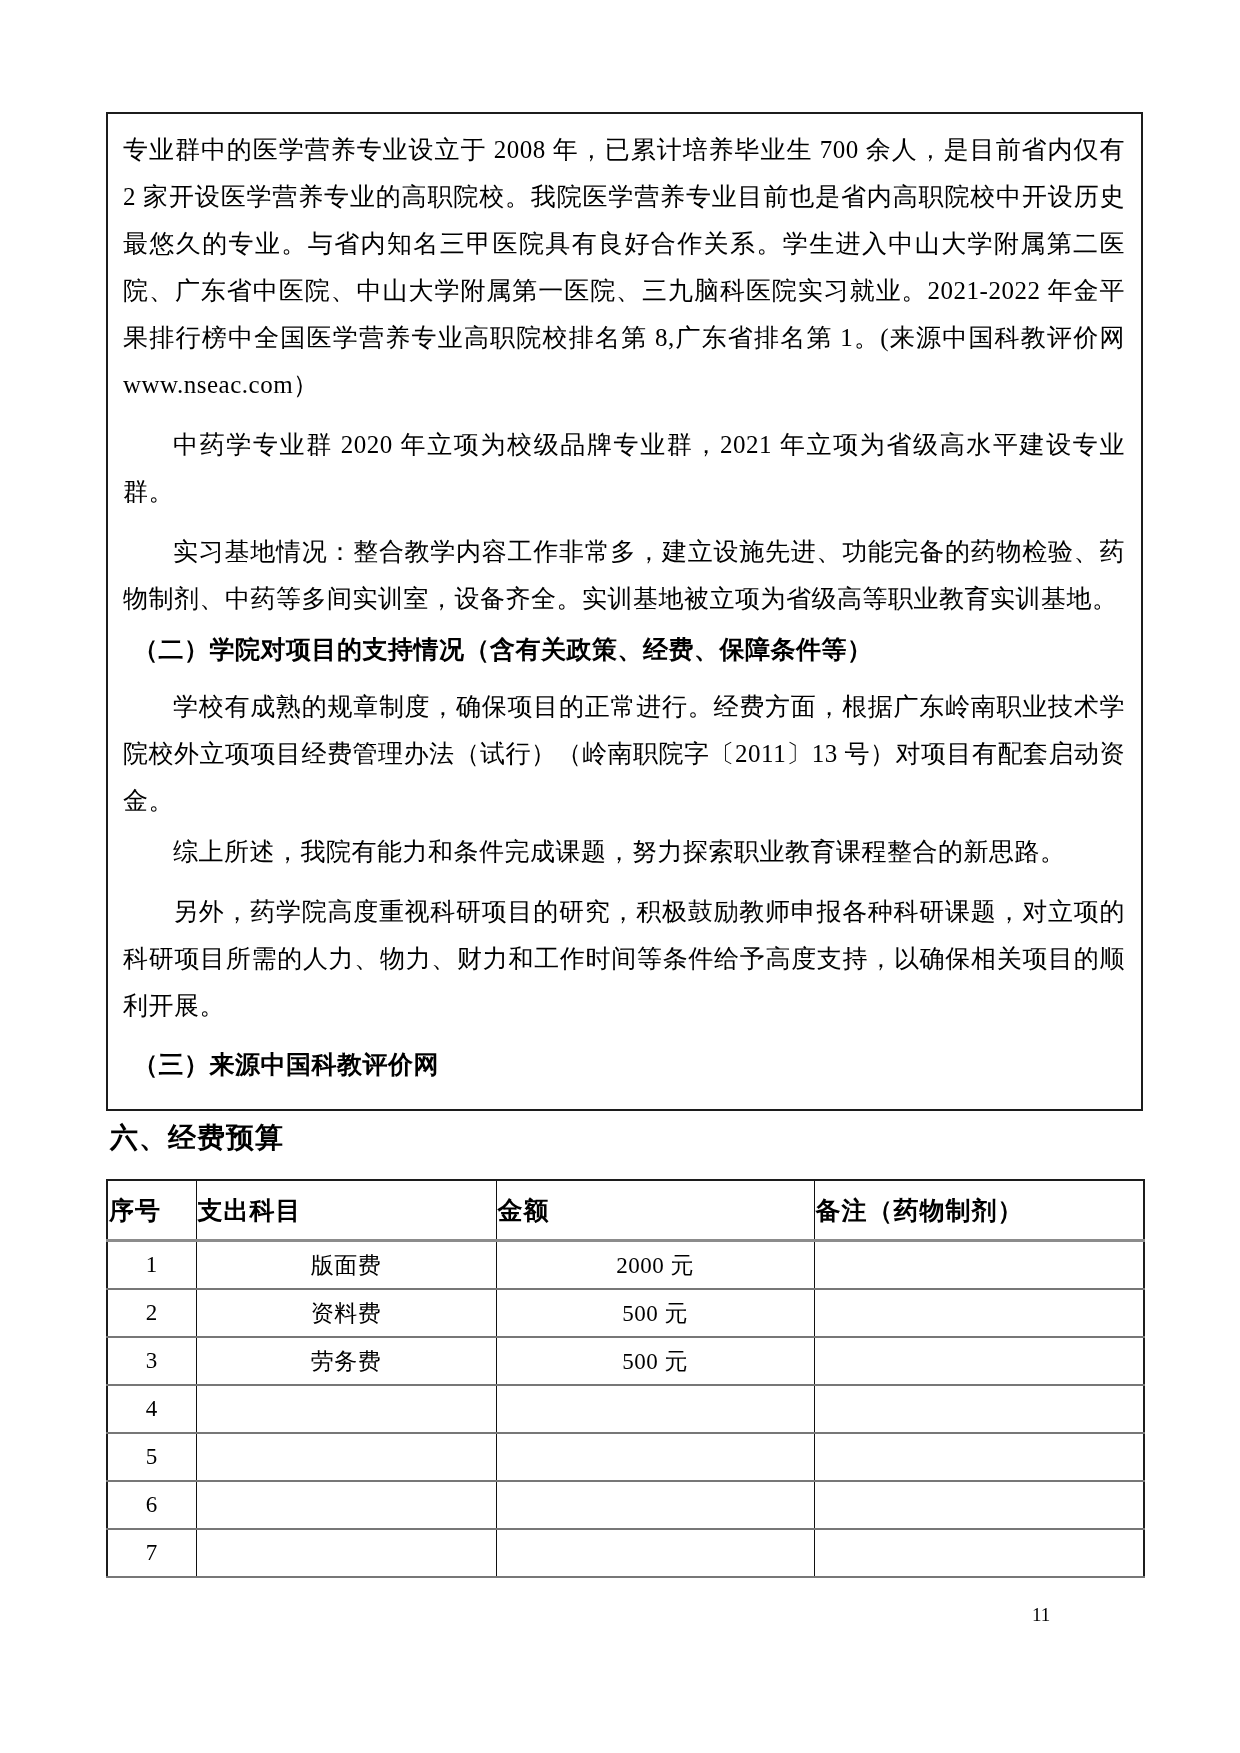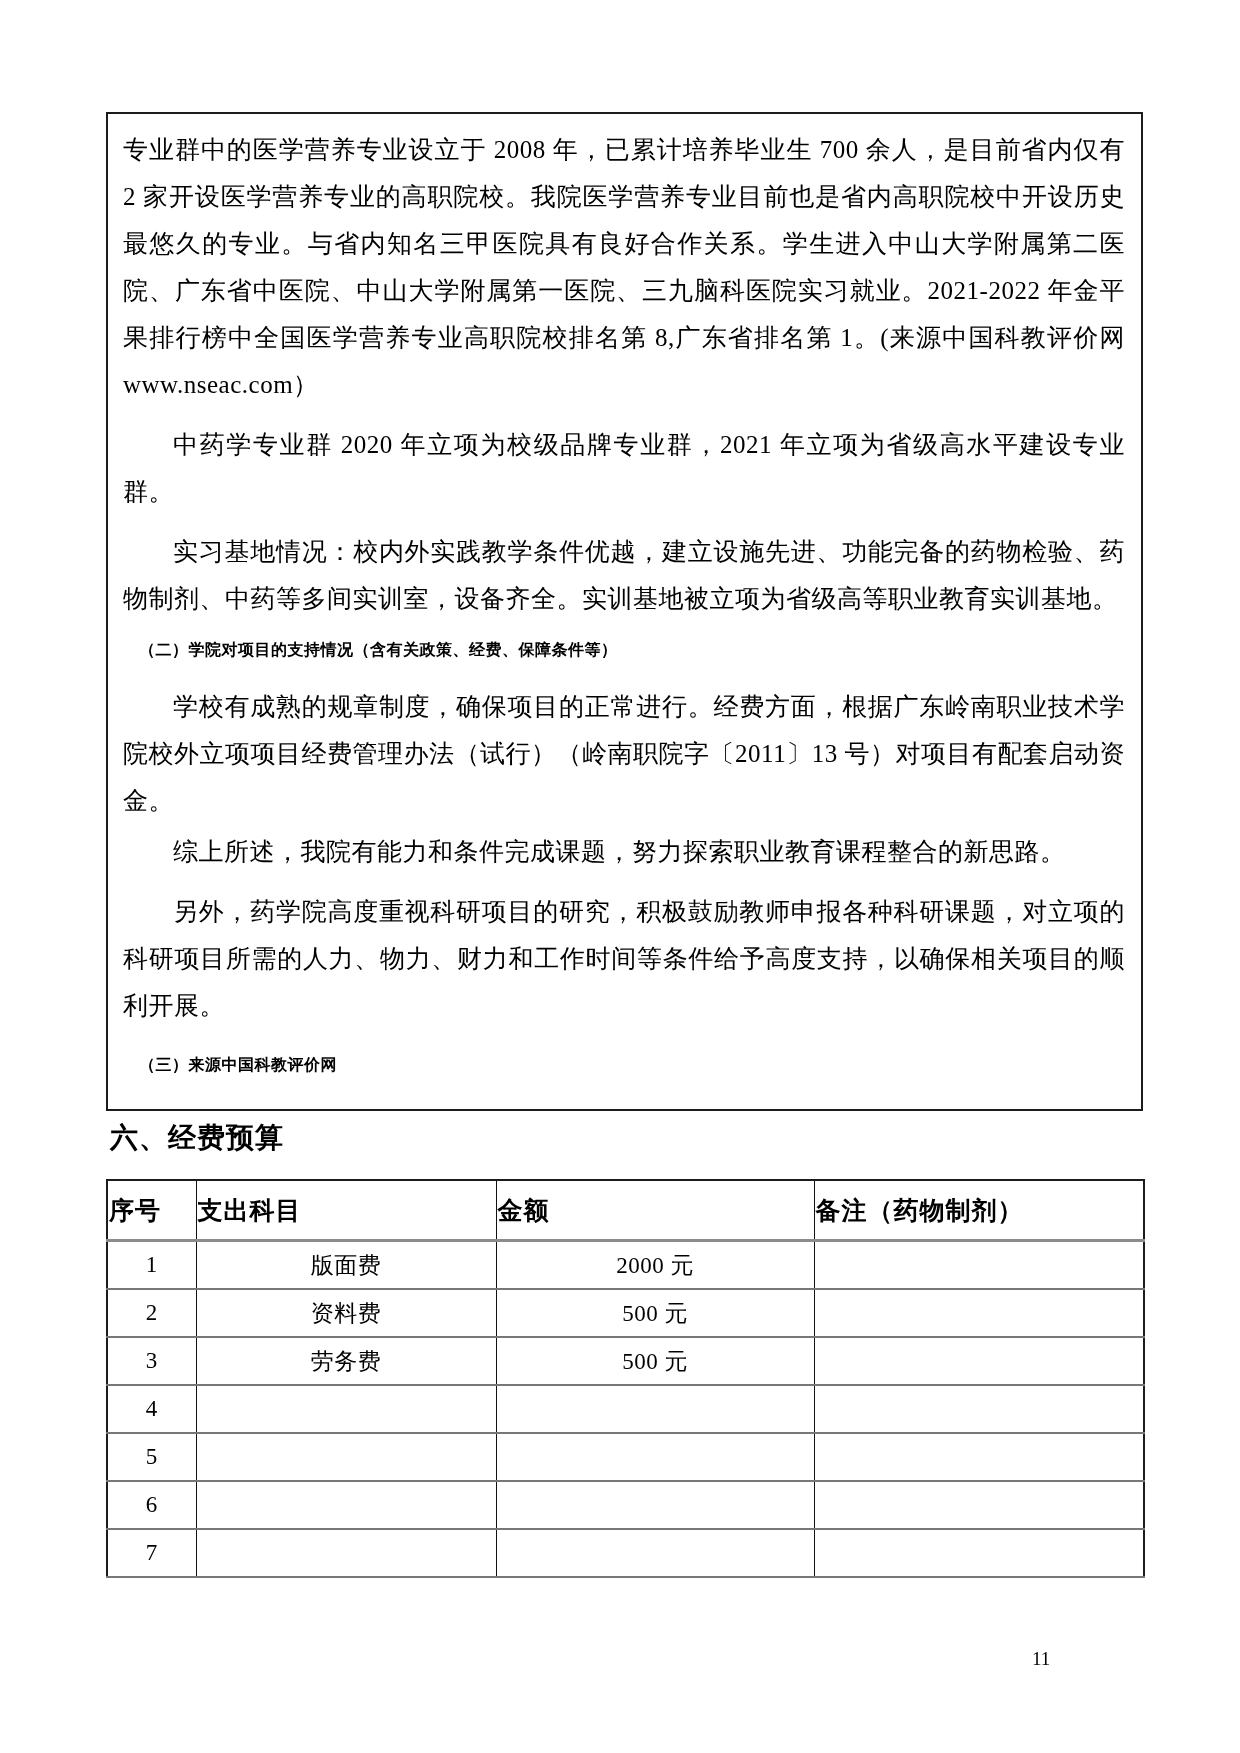--- a/index.html
+++ b/index.html
@@ -36,23 +36,23 @@
     line-height: 47px;
     text-align: justify;
     margin: 0;
     letter-spacing: 0.5px;
   }
   .para.indent { text-indent: 2em; }
   .para.sp { margin-top: 13px; }
   .box-heading {
     font-family: "Liberation Sans", "DejaVu Sans", sans-serif;
     font-weight: 700;
-    font-size: 16px;
+    font-size: 25px;
     line-height: 47px;
-    margin: 4px 16px;
+    margin: 4px 10px;
     letter-spacing: 0.5px;
   }
   .box-heading.sp2 { margin-top: 12px; margin-bottom: 12px; }
   
   .section-title {
     position: absolute;
     left: 110px;
     top: 1118px;
     font-family: "Liberation Sans", "DejaVu Sans", sans-serif;
     font-weight: 700;
@@ -92,33 +92,33 @@
     text-align: center;
     vertical-align: middle;
     border-left: 1px solid #111;
     border-right: 1px solid #111;
     border-bottom: 2px solid #777;
     letter-spacing: 0.5px;
   }
   .page-number {
     position: absolute;
     left: 1032px;
-    top: 1648px;
+    top: 1604px;
     font-size: 19px;
   }
 </style>
 </head>
 <body>
 
 <div class="page">
 
   <div class="content-box">
     <p class="para">专业群中的医学营养专业设立于 2008 年，已累计培养毕业生 700 余人，是目前省内仅有 2 家开设医学营养专业的高职院校。我院医学营养专业目前也是省内高职院校中开设历史最悠久的专业。与省内知名三甲医院具有良好合作关系。学生进入中山大学附属第二医院、广东省中医院、中山大学附属第一医院、三九脑科医院实习就业。2021-2022 年金平果排行榜中全国医学营养专业高职院校排名第 8,广东省排名第 1。(来源中国科教评价网 www.nseac.com）</p>
     <p class="para indent sp">中药学专业群 2020 年立项为校级品牌专业群，2021 年立项为省级高水平建设专业群。</p>
-    <p class="para indent sp">实习基地情况：校内外实践教学条件优越，建立设施先进、功能完备的药物检验、药物制剂、中药等多间实训室，设备齐全。实训基地被立项为省级高等职业教育实训基地。</p>
+    <p class="para indent sp">实习基地情况：整合教学内容工作非常多，建立设施先进、功能完备的药物检验、药物制剂、中药等多间实训室，设备齐全。实训基地被立项为省级高等职业教育实训基地。</p>
     <p class="box-heading">（二）学院对项目的支持情况（含有关政策、经费、保障条件等）</p>
     <p class="para indent" style="margin-top:10px">学校有成熟的规章制度，确保项目的正常进行。经费方面，根据广东岭南职业技术学院校外立项项目经费管理办法（试行）（岭南职院字〔2011〕13 号）对项目有配套启动资金。</p>
     <p class="para indent" style="margin-top:4px">综上所述，我院有能力和条件完成课题，努力探索职业教育课程整合的新思路。</p>
     <p class="para indent sp">另外，药学院高度重视科研项目的研究，积极鼓励教师申报各种科研课题，对立项的科研项目所需的人力、物力、财力和工作时间等条件给予高度支持，以确保相关项目的顺利开展。</p>
     <p class="box-heading sp2">（三）来源中国科教评价网</p>
     <p class="para indent" style="margin-top:10px">建立“岗证赛课”的教学模式与中药鉴定技术融合形式，对原有的教学模式会有一定的磨合，前期的准备工作，整合教学内容工作非常多。需要多名教学老师一起研究和整合教学内容。</p>
   </div>
 
   <div class="section-title">六、经费预算</div>
 

